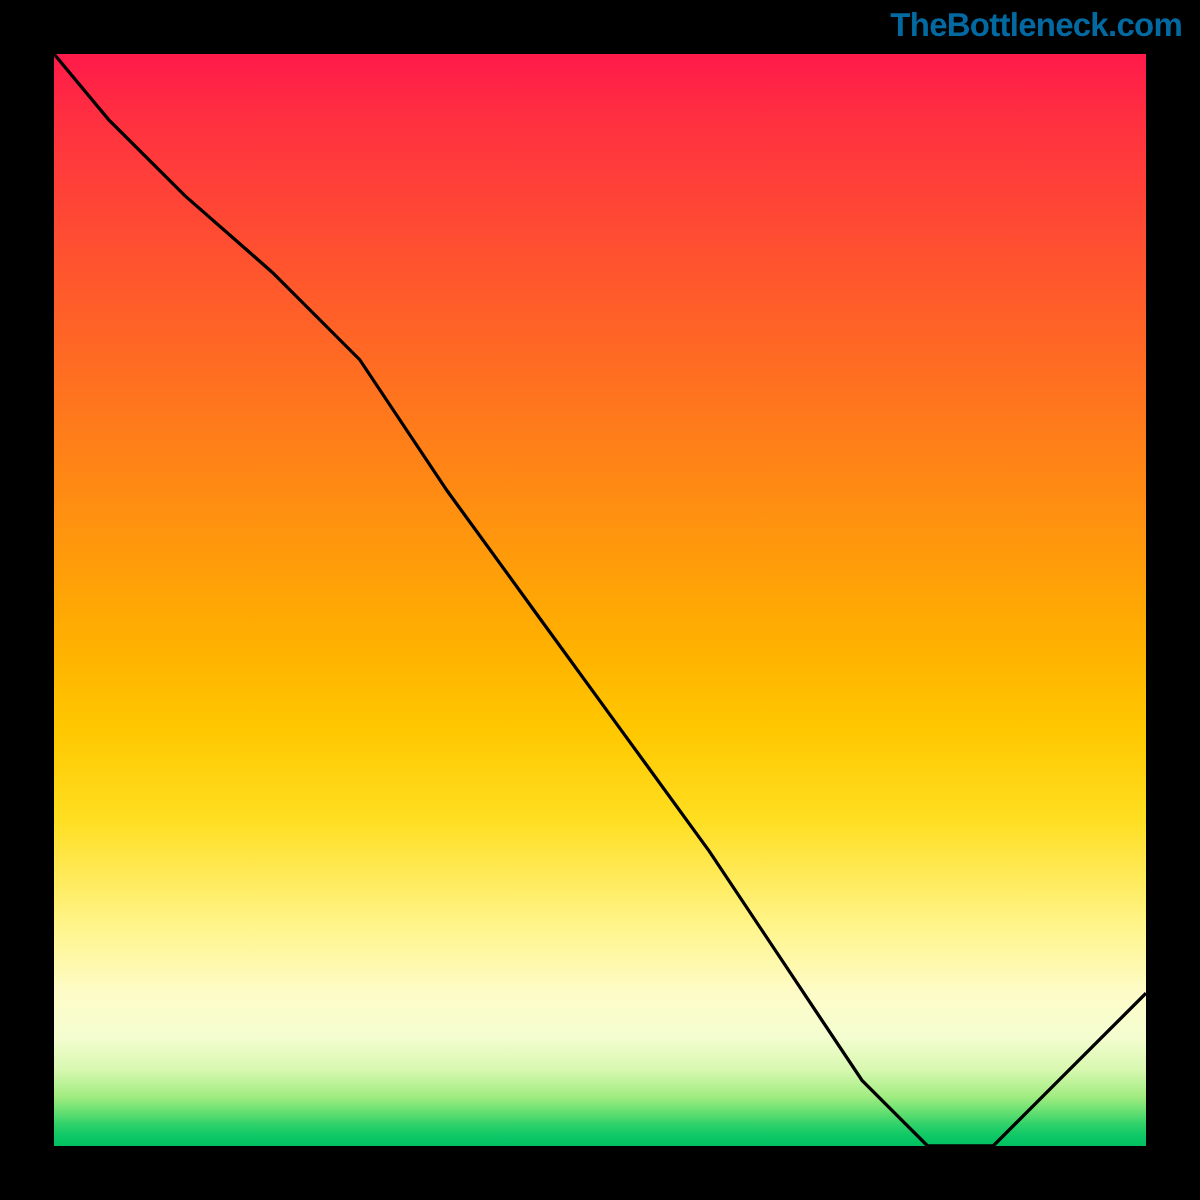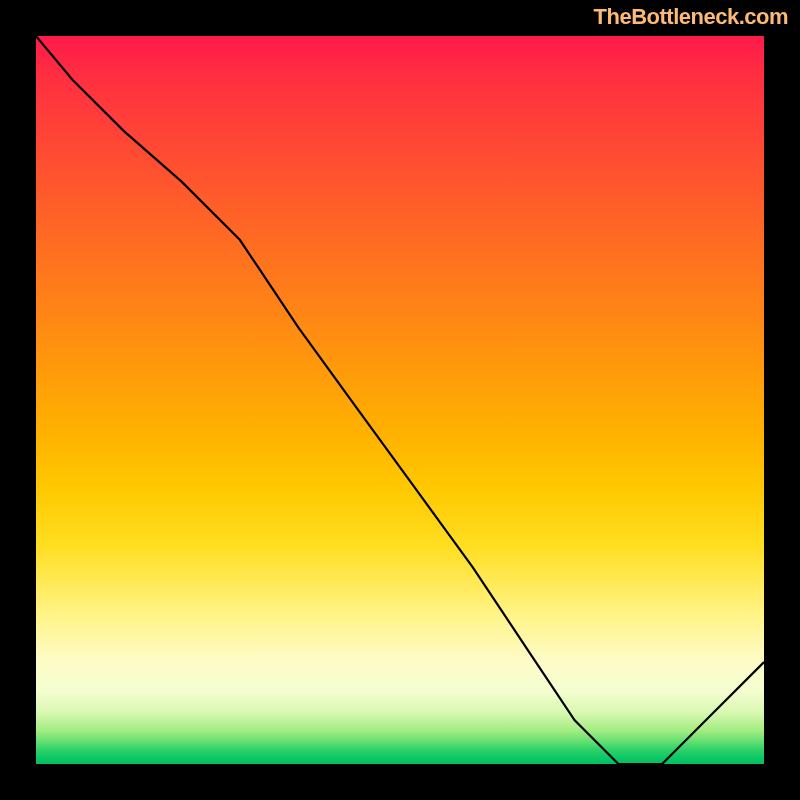--- a/index.html
+++ b/index.html
@@ -7,21 +7,21 @@
     width: 800px;
     height: 800px;
     background: #000;
     position: relative;
     font-family: Arial, Helvetica, sans-serif;
   }
   .attribution {
     position: absolute;
     top: 4px;
     right: 12px;
-    color: #fdba74;
+    color: #0369a1;
     font-size: 22px;
     font-weight: bold;
     letter-spacing: -0.5px;
   }
   .plot-area {
     position: absolute;
     left: 36px;
     top: 36px;
     width: 728px;
     height: 728px;

